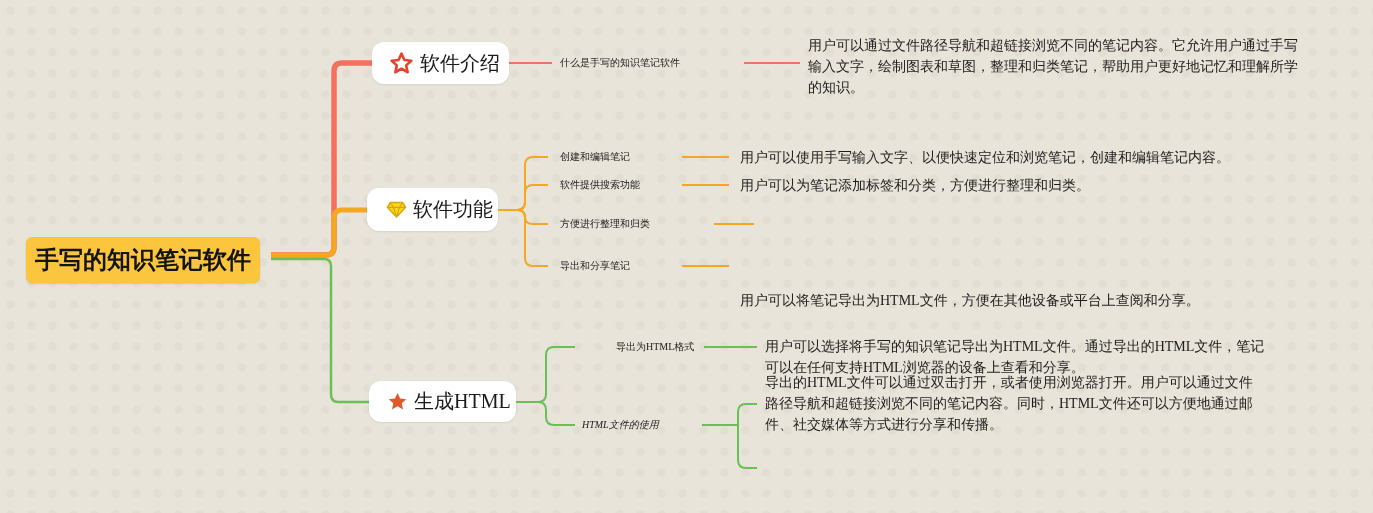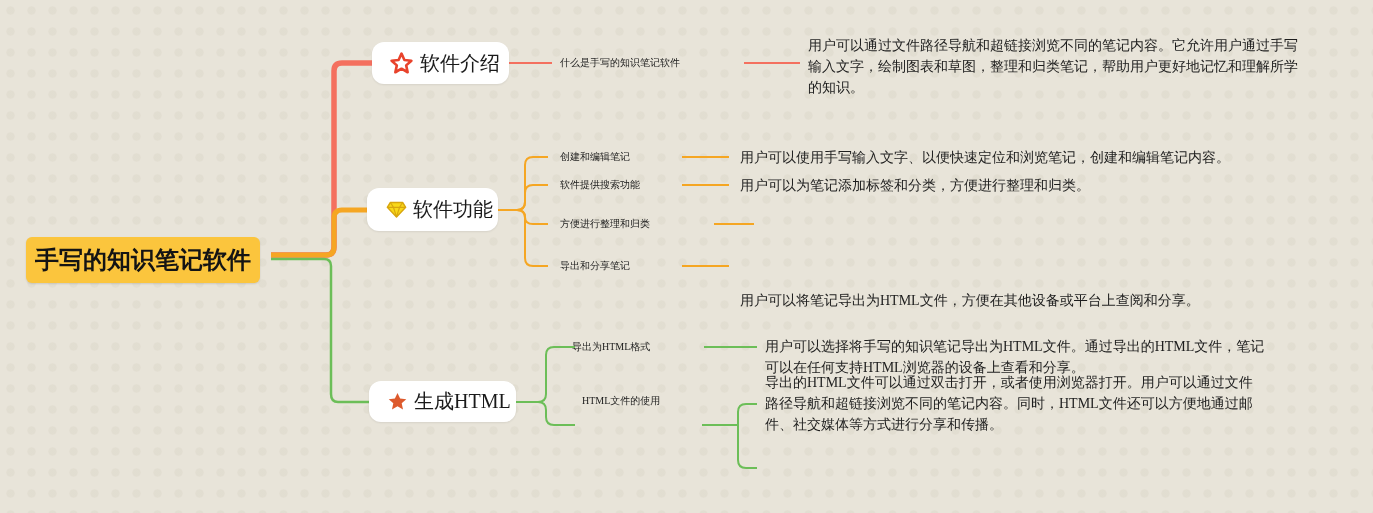--- a/index.html
+++ b/index.html
@@ -73,17 +73,17 @@
   <div class="desc" style="left:740px;top:147px;width:560px;">用户可以使用手写输入文字、以便快速定位和浏览笔记，创建和编辑笔记内容。</div>
   <div class="desc" style="left:740px;top:175px;width:560px;">用户可以为笔记添加标签和分类，方便进行整理和归类。</div>
   <div class="desc" style="left:740px;top:264px;width:560px;margin-top:26px;">用户可以将笔记导出为HTML文件，方便在其他设备或平台上查阅和分享。</div>
 
   <div class="node" style="left:369px;top:381px;width:147px;height:41px;padding-left:18px">
     <svg width="21" height="21" viewBox="0 0 24 24">
       <path d="M12 2.2 L15 8.5 L22 9.3 L16.8 14 L18.3 21 L12 17.4 L5.7 21 L7.2 14 L2 9.3 L9 8.5 Z" fill="#DD5A2D"></path>
     </svg>
     <span class="lbl">生成HTML</span>
   </div>
-  <div class="topic" style="left:572px;top:337px;">导出为HTML格式</div>
-  <div class="topic" style="left:582px;top:391px;">HTML文件的使用</div>
+  <div class="topic" style="left:616px;top:337px;">导出为HTML格式</div>
+  <div class="topic" style="left:582px;top:415px;font-style:italic;">HTML文件的使用</div>
   <div class="desc" style="left:765px;top:336px;width:506px;">用户可以选择将手写的知识笔记导出为HTML文件。通过导出的HTML文件，笔记可以在任何支持HTML浏览器的设备上查看和分享。</div>
   <div class="desc" style="left:765px;top:372px;width:492px;">导出的HTML文件可以通过双击打开，或者使用浏览器打开。用户可以通过文件路径导航和超链接浏览不同的笔记内容。同时，HTML文件还可以方便地通过邮件、社交媒体等方式进行分享和传播。</div>
 </div>
 
 </body></html>

